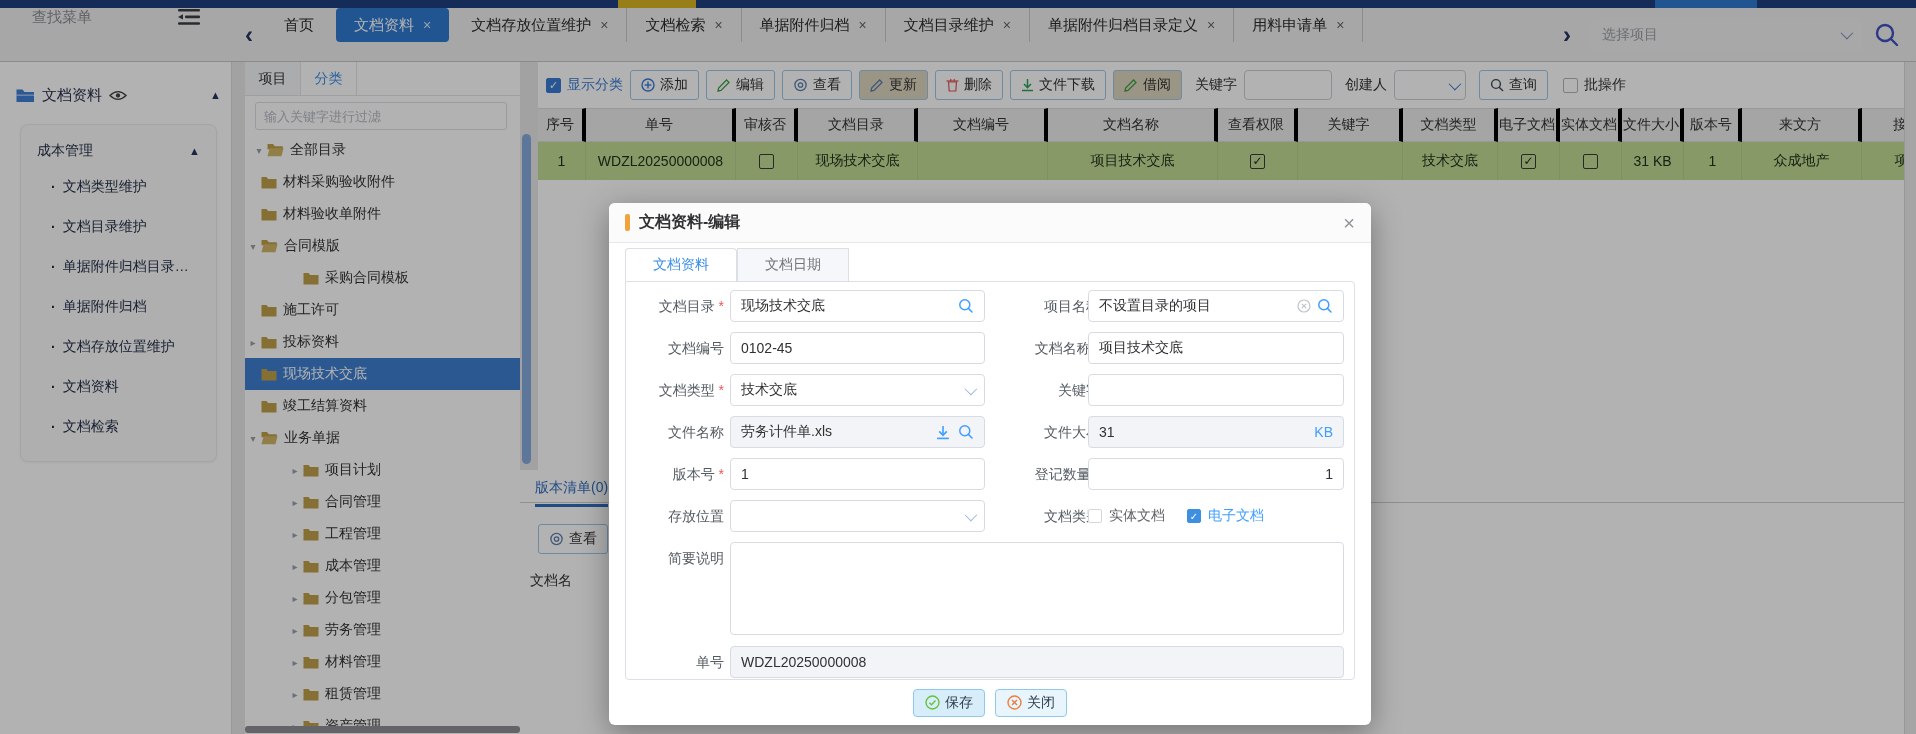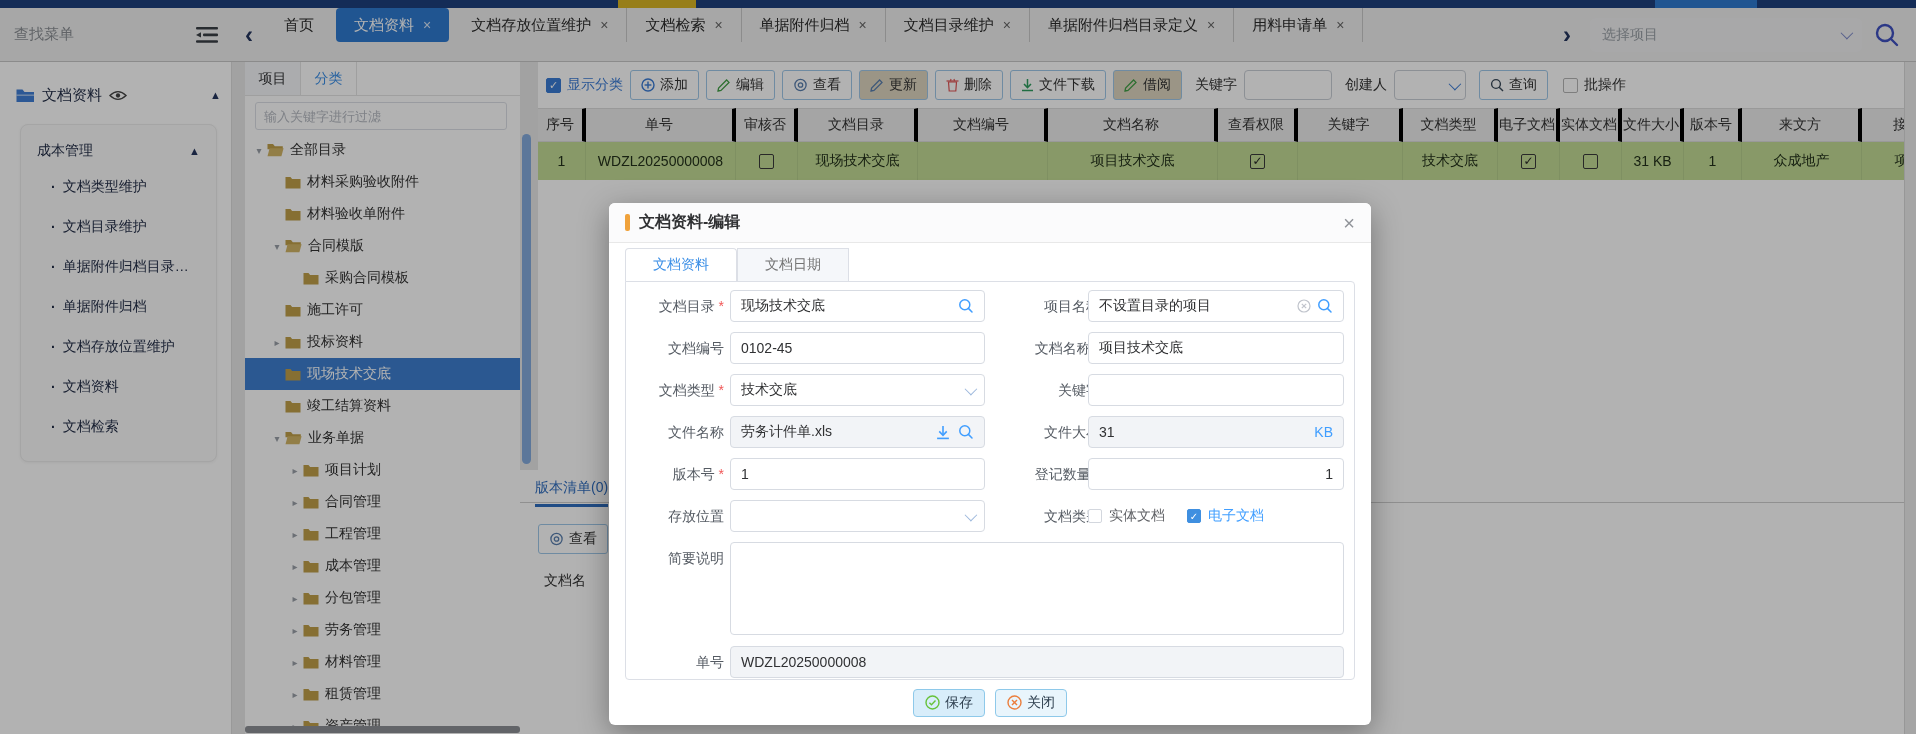--- a/index.html
+++ b/index.html
@@ -7,21 +7,21 @@
   body { font-family:"Liberation Sans","DejaVu Sans",sans-serif; background:#e9e9e9; overflow:hidden; }
   .screen { position:relative; width:1916px; height:734px; overflow:hidden; background:#e9e9e9; }
 
   
   .topstrip { position:absolute; left:0; top:0; width:1916px; height:8px; background:#1e3f7d; }
   .topstrip .seg-yellow { position:absolute; left:618px; top:0; width:78px; height:8px; background:#d8b524; }
   .topstrip .seg-blue   { position:absolute; left:1655px; top:0; width:102px; height:8px; background:#2f7ad0; }
 
   
   .appheader { position:absolute; left:0; top:8px; width:1916px; height:54px; background:#f0f0f0; border-bottom:1px solid #c8c8c8; display:flex; align-items:center; }
-  .hdr-left { width:232px; height:100%; display:flex; align-items:center; justify-content:space-between; padding:0 14px; }
+  .hdr-left { width:232px; height:100%; display:flex; align-items:flex-start; justify-content:space-between; padding:0 32px; }
   .menu-search { color:#8b8f94; font-size:15px; }
   .fold-icon { width:22px; height:18px; cursor:pointer; }
   .hdr-chev { width:34px; text-align:center; font-size:24px; font-weight:bold; color:#25355e; cursor:pointer; line-height:54px; }
   .tabsbar { display:flex; height:100%; flex:1; overflow:hidden; }
   .htab { display:flex; align-items:center; padding:0 18px; height:34px; font-size:15px; color:#2b2b2b; border-right:1px solid #c9c9c9; cursor:pointer; white-space:nowrap; }
   .htab .tabx { margin-left:9px; font-size:14px; color:#666; }
   .htab.active { background:#2f7ad0; color:#fff; border-radius:4px; border-right:none; margin:0 4px; }
   .htab.active .tabx { color:#d9e7f8; }
   .htab.first { border-right:none; }
   .proj-select { width:272px; height:34px; background:#f1f1f3; border-radius:6px; display:flex; align-items:center; padding:0 12px; margin:0 10px 0 6px; cursor:pointer; }
@@ -44,21 +44,21 @@
   .tp-tabs { display:flex; height:34px; border-bottom:1px solid #e4e4e4; }
   .tp-tab { width:56px; display:flex; align-items:center; justify-content:center; font-size:14px; color:#303133; border-right:1px solid #e4e4e4; background:#f5f7fa; cursor:pointer; }
   .tp-tab.active { background:#fff; color:#3a8ee6; }
   .tp-filter { margin:6px 10px; height:28px; border:1px solid #dcdfe6; border-radius:3px; width:252px; font-size:13px; padding:0 8px; color:#606266; }
   .tp-filter::placeholder { color:#b6bac2; }
   .tree { position:absolute; top:72px; left:0; right:0; }
   .tnode { display:flex; align-items:center; height:32px; font-size:14px; color:#333; cursor:pointer; white-space:nowrap; }
   .tnode .aw { width:16px; text-align:center; color:#9aa0a8; font-size:10px; flex:none; }
   .tnode .fico { margin-right:6px; flex:none; }
   .tnode .nl { }
-  .lvl0 { padding-left:6px; } .lvl1 { padding-left:24px; } .lvl2 { padding-left:42px; }
+  .lvl0 { padding-left:6px; } .lvl1 { } .lvl2 { padding-left:42px; }
   .tnode.selected { background:#3e7fd0; color:#fff; }
   .tnode.selected .aw { color:#dbe6f5; }
   .tree-vscroll { position:absolute; left:522px; top:134px; width:9px; height:330px; background:#84abdd; border-radius:5px; }
   .tree-hscroll { position:absolute; left:245px; top:726px; width:275px; height:7px; background:#8d9096; border-radius:3px; }
 
   
   .main { position:absolute; left:538px; top:62px; width:1378px; height:672px; background:#fff; }
   .toolbar { display:flex; align-items:center; gap:7px; padding:8px 0 8px 8px; height:46px; }
   .tb-check { display:flex; align-items:center; gap:6px; cursor:pointer; }
   .cbx { width:15px; height:15px; border:1px solid #b5b5b5; border-radius:2px; background:#fff; flex:none; display:flex; align-items:center; justify-content:center; font-size:11px; color:#fff; }
@@ -77,21 +77,21 @@
   .thead .tc { height:34px; background:#ededed; color:#333; border-right:4px solid #000000; border-top:1px solid #dcdcdc; border-bottom:1px solid #dcdcdc; }
   .tdata .tc { height:38px; background:#c3dc96; color:#23301a; border-right:1px solid rgba(0,0,0,.06); }
   .c0{width:48px}.c1{width:150px}.c2{width:62px}.c3{width:120px}.c4{width:130px}.c5{width:170px}.c6{width:80px}.c7{width:105px}.c8{width:95px}.c9{width:62px}.c10{width:62px}.c11{width:62px}.c12{width:58px}.c13{width:120px}.c14{width:80px}
   .tcb { width:15px; height:15px; border:1.5px solid #3a3a3a; border-radius:2px; display:flex; align-items:center; justify-content:center; font-size:12px; color:#222; background:transparent; }
 
   
   .bottompanel { position:absolute; left:520px; top:470px; width:1396px; height:264px; background:#fff; }
   .bp-tab { position:absolute; left:15px; top:9px; font-size:14px; color:#2f6dbf; padding-bottom:7px; border-bottom:3px solid #2f6dbf; cursor:pointer; }
   .bp-line { position:absolute; left:0; top:32px; width:1396px; border-top:1px solid #cfcfcf; }
   .bp-view { position:absolute; left:18px; top:54px; }
-  .bp-text { position:absolute; left:24px; top:102px; font-size:14px; color:#333; }
+  .bp-text { position:absolute; left:10px; top:102px; font-size:14px; color:#333; }
 
   .right-scroll { position:absolute; right:0; top:62px; width:12px; height:672px; background:#ececec; border-left:1px solid #d8d8d8; }
 
   
   .overlay { position:absolute; inset:0; background:rgba(0,0,0,.30); z-index:50; }
 
   
   .modal { position:absolute; left:609px; top:203px; width:762px; height:522px; background:#fff; border-radius:6px; box-shadow:0 8px 30px rgba(0,0,0,.35); z-index:60; }
   .m-header { height:40px; display:flex; align-items:center; padding:0 16px; border-bottom:1px solid #e8e8e8; background:#fbfbfc; border-radius:6px 6px 0 0; }
   .m-bar { width:5px; height:17px; background:#f0a23c; border-radius:2px; margin-right:9px; }

